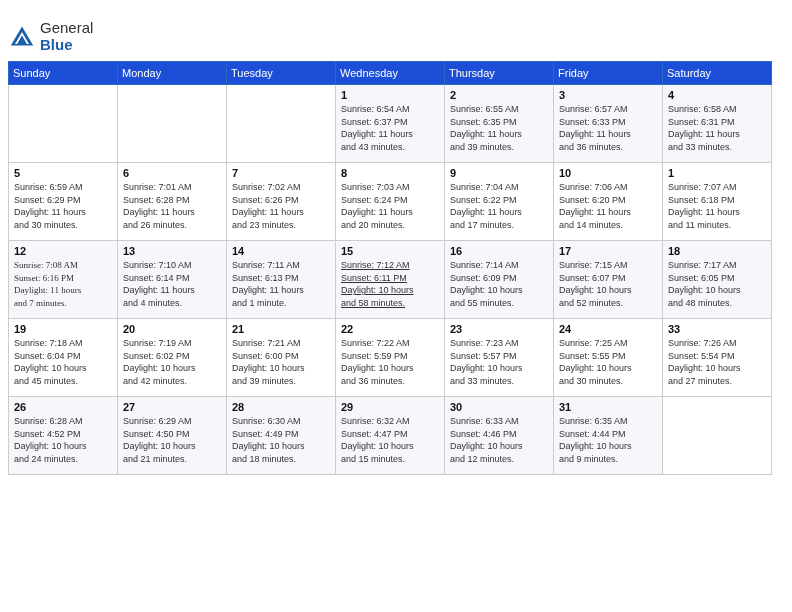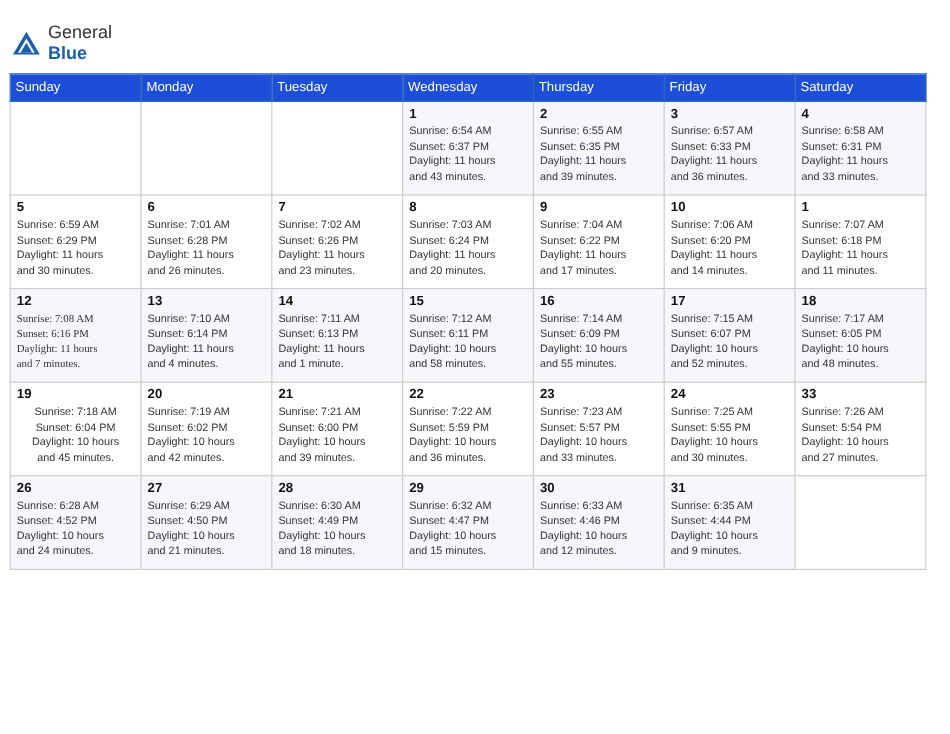--- a/index.html
+++ b/index.html
@@ -234,21 +234,21 @@
           </td>
           <td>
             <div class="day-number">14</div>
             <div class="day-info" style="white-space: pre-line;">Sunrise: 7:11 AM
 Sunset: 6:13 PM
 Daylight: 11 hours
 and 1 minute.</div>
           </td>
           <td>
             <div class="day-number">15</div>
-            <div class="day-info" style="white-space: pre-line;">Sunrise: 7:12 AM
+            <div class="day-info" style="white-space: pre-line; text-decoration: underline;">Sunrise: 7:12 AM
 Sunset: 6:11 PM
 Daylight: 10 hours
 and 58 minutes.</div>
           </td>
           <td>
             <div class="day-number">16</div>
             <div class="day-info" style="white-space: pre-line;">Sunrise: 7:14 AM
 Sunset: 6:09 PM
 Daylight: 10 hours
 and 55 minutes.</div>
@@ -264,21 +264,21 @@
             <div class="day-number">18</div>
             <div class="day-info" style="white-space: pre-line;">Sunrise: 7:17 AM
 Sunset: 6:05 PM
 Daylight: 10 hours
 and 48 minutes.</div>
           </td>
         </tr>
         <tr>
           <td>
             <div class="day-number">19</div>
-            <div class="day-info" style="white-space: pre-line; text-align: center;">Sunrise: 7:18 AM
+            <div class="day-info" style="white-space: pre-line;">Sunrise: 7:18 AM
 Sunset: 6:04 PM
 Daylight: 10 hours
 and 45 minutes.</div>
           </td>
           <td>
             <div class="day-number">20</div>
             <div class="day-info" style="white-space: pre-line;">Sunrise: 7:19 AM
 Sunset: 6:02 PM
 Daylight: 10 hours
 and 42 minutes.</div>

